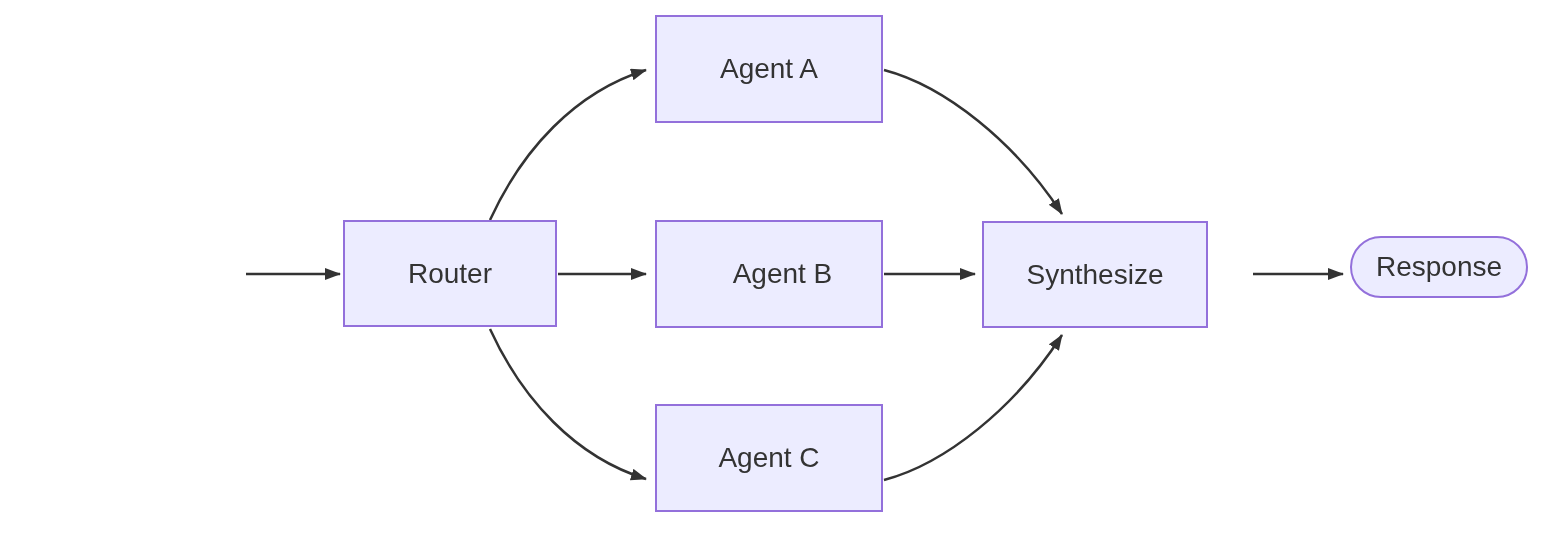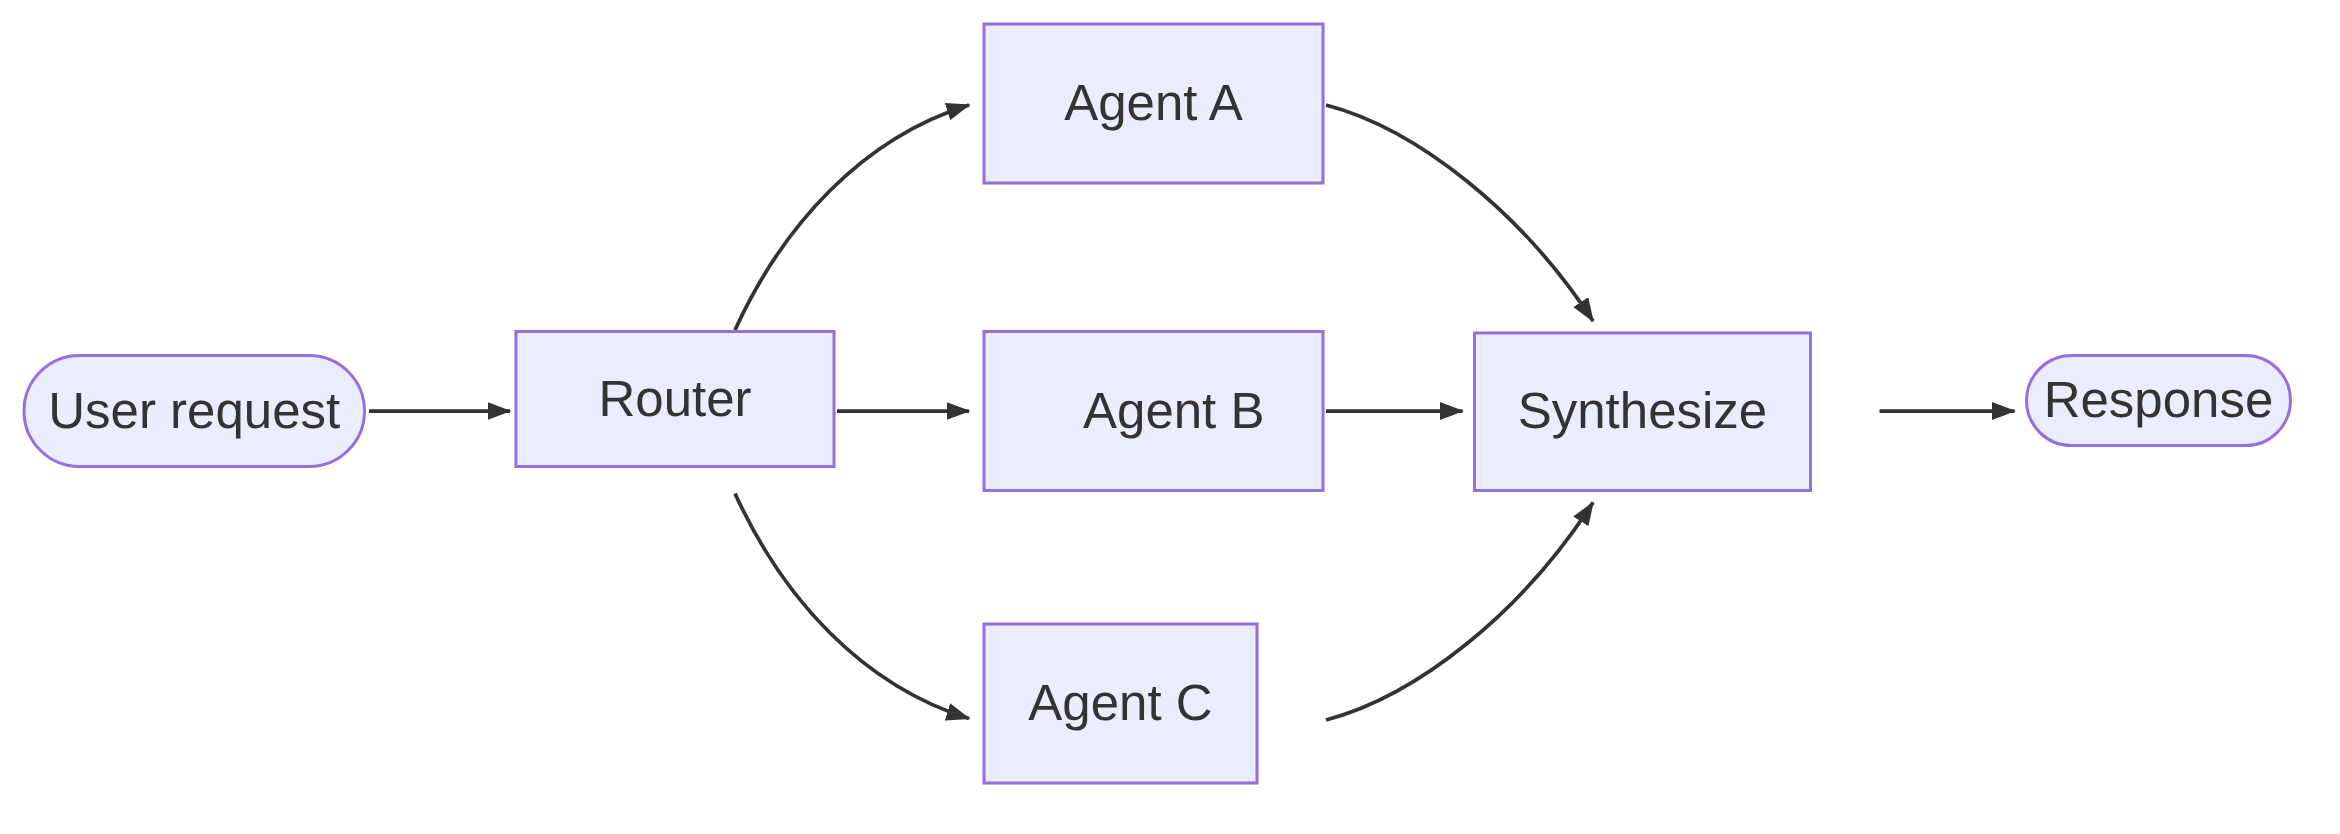--- a/index.html
+++ b/index.html
@@ -23,40 +23,40 @@
   }
   .node {
     position: absolute;
     display: flex;
     align-items: center;
     justify-content: center;
     background: #ECECFF;
     border: 2px solid #9370DB;
     box-sizing: border-box;
     color: #333333;
-    font-size: 34px;
+    font-size: 28px;
     text-align: right;
     user-select: none;
   }
   .node.rect {
     border-radius: 0;
   }
   .node.stadium {
     border-radius: 38px;
   }
   .node-label {
     white-space: nowrap;
     padding: 0 10px;
   }
   
   #node-user-request { left: 15px;   top: 236px; width: 229px; height: 76px; }
-  #node-router       { left: 343px;  top: 220px; width: 214px; height: 92px; }
+  #node-router       { left: 343px;  top: 220px; width: 214px; height: 107px; }
   #node-agent-a      { left: 655px;  top: 15px;  width: 228px; height: 108px; }
   #node-agent-b      { left: 655px;  top: 220px; width: 228px; height: 108px; padding-left: 27px; }
-  #node-agent-c      { left: 655px;  top: 415px; width: 184px; height: 108px; }
+  #node-agent-c      { left: 655px;  top: 404px; width: 228px; height: 108px; }
   #node-synthesize   { left: 982px;  top: 221px; width: 226px; height: 107px; }
   #node-response     { left: 1350px; top: 236px; width: 178px; height: 62px; }
   .edge {
     fill: none;
     stroke: #333333;
     stroke-width: 2.5;
   }
 </style>
 </head>
 <body>
@@ -80,23 +80,20 @@
 
     <path class="edge" d="M884,70 C945,86 1015,142 1062,214" marker-end="url(#arrowhead)"></path>
 
     <path class="edge" d="M884,274 L975,274" marker-end="url(#arrowhead)"></path>
 
     <path class="edge" d="M884,480 C945,464 1015,408 1062,335" marker-end="url(#arrowhead)"></path>
 
     <path class="edge" d="M1253,274 L1343,274" marker-end="url(#arrowhead)"></path>
   </svg>
 
-  <div id="node-user-request" class="node stadium">
-    <span class="node-label">User request</span>
-  </div>
 
   <div id="node-router" class="node rect">
     <span class="node-label">Router</span>
   </div>
 
   <div id="node-agent-a" class="node rect">
     <span class="node-label">Agent A</span>
   </div>
 
   <div id="node-agent-b" class="node rect">

